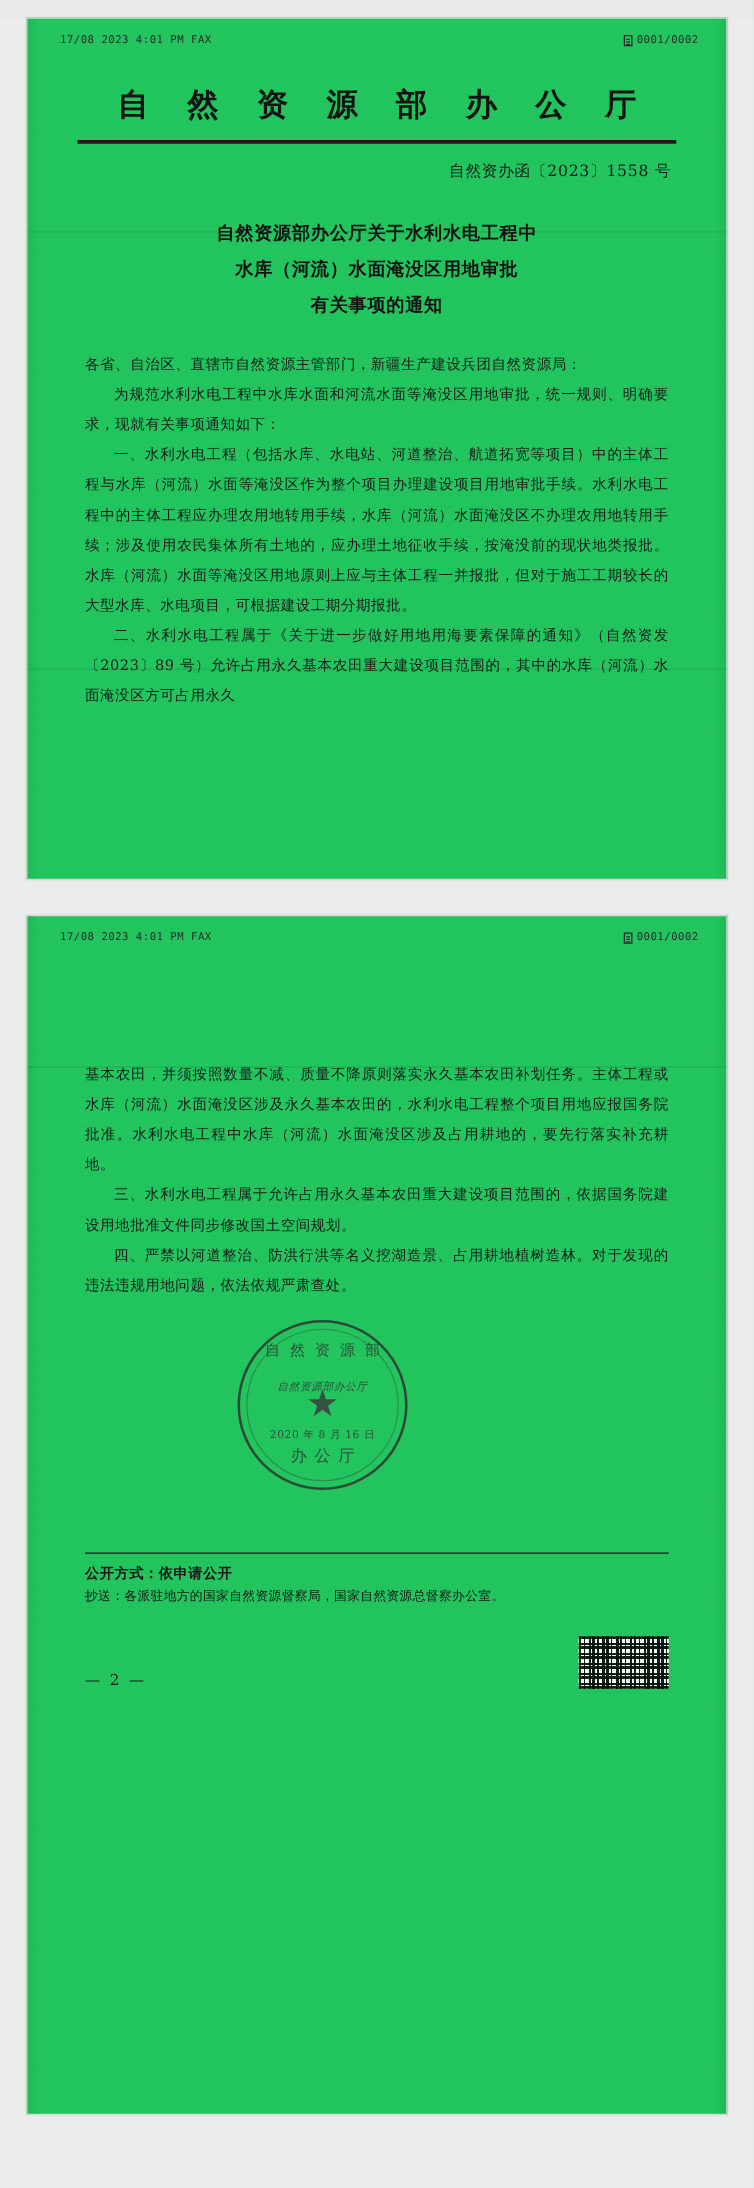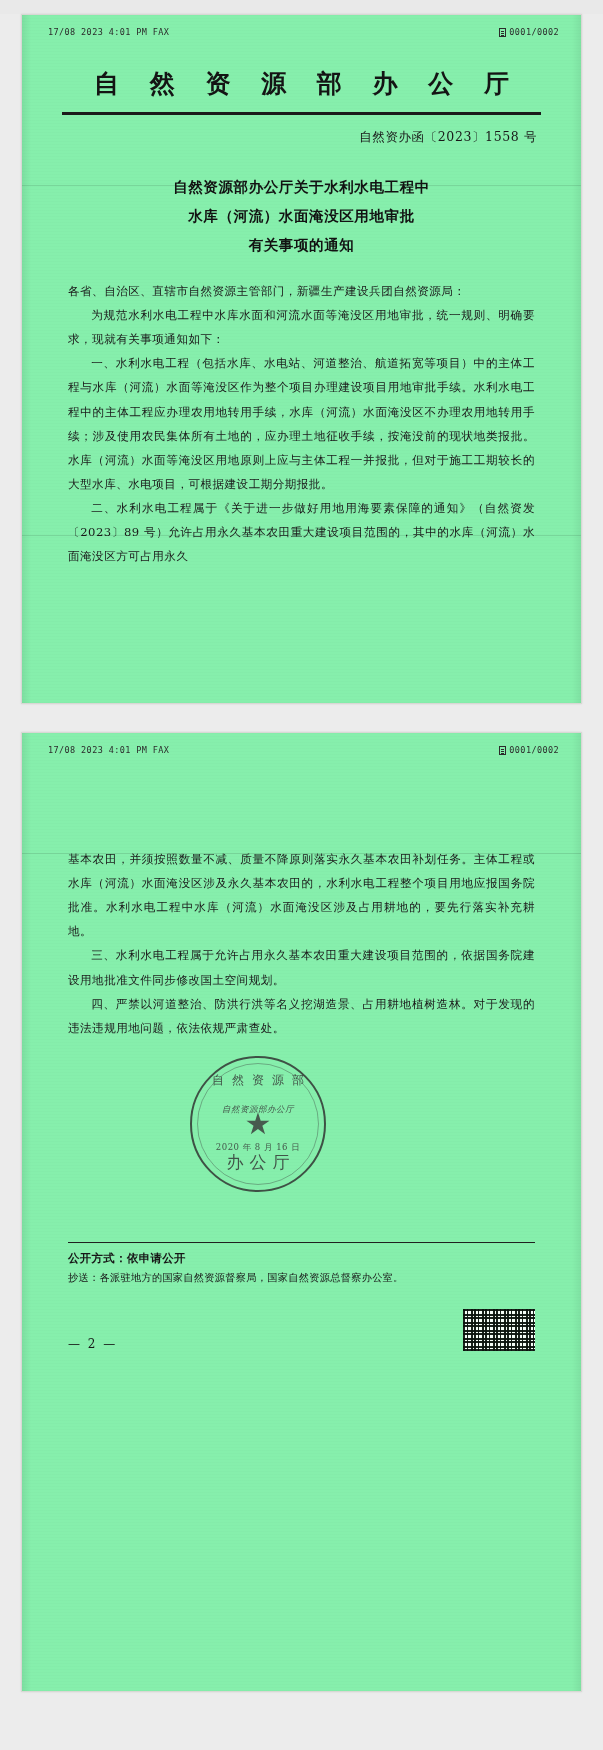--- a/index.html
+++ b/index.html
@@ -13,21 +13,21 @@
     width: 603px;
     min-height: 1750px;
     margin: 0 auto;
     background: #ececec;
     position: relative;
   }
 
   
   .sheet {
     position: relative;
-    background: #86efac;
+    background: #22c55e;
     width: 561px;
     margin: 0 auto;
     border: 1px solid #d8d8d4;
     box-shadow: 0 0 2px rgba(0,0,0,0.10);
     overflow: hidden;
   }
   .sheet-1 { height: 690px; margin-top: 14px; }
   .sheet-2 { height: 960px; margin-top: 28px; }
 
   
@@ -172,21 +172,21 @@
     font-size: 12px;
     letter-spacing: 8px;
     color: #333;
     padding-left: 8px;
   }
   .seal-arc-text-2 {
     position: absolute;
     left: 0; right: 0; bottom: 16px;
     text-align: center;
     font-family: "DejaVu Serif", "Liberation Serif", serif;
-    font-size: 17px;
+    font-size: 13px;
     letter-spacing: 6px;
     color: #333;
     padding-left: 6px;
   }
   .seal-center-line {
     position: absolute;
     left: 0; right: 0; top: 46px;
     text-align: center;
     font-family: "DejaVu Serif", "Liberation Serif", serif;
     font-size: 8.5px;

